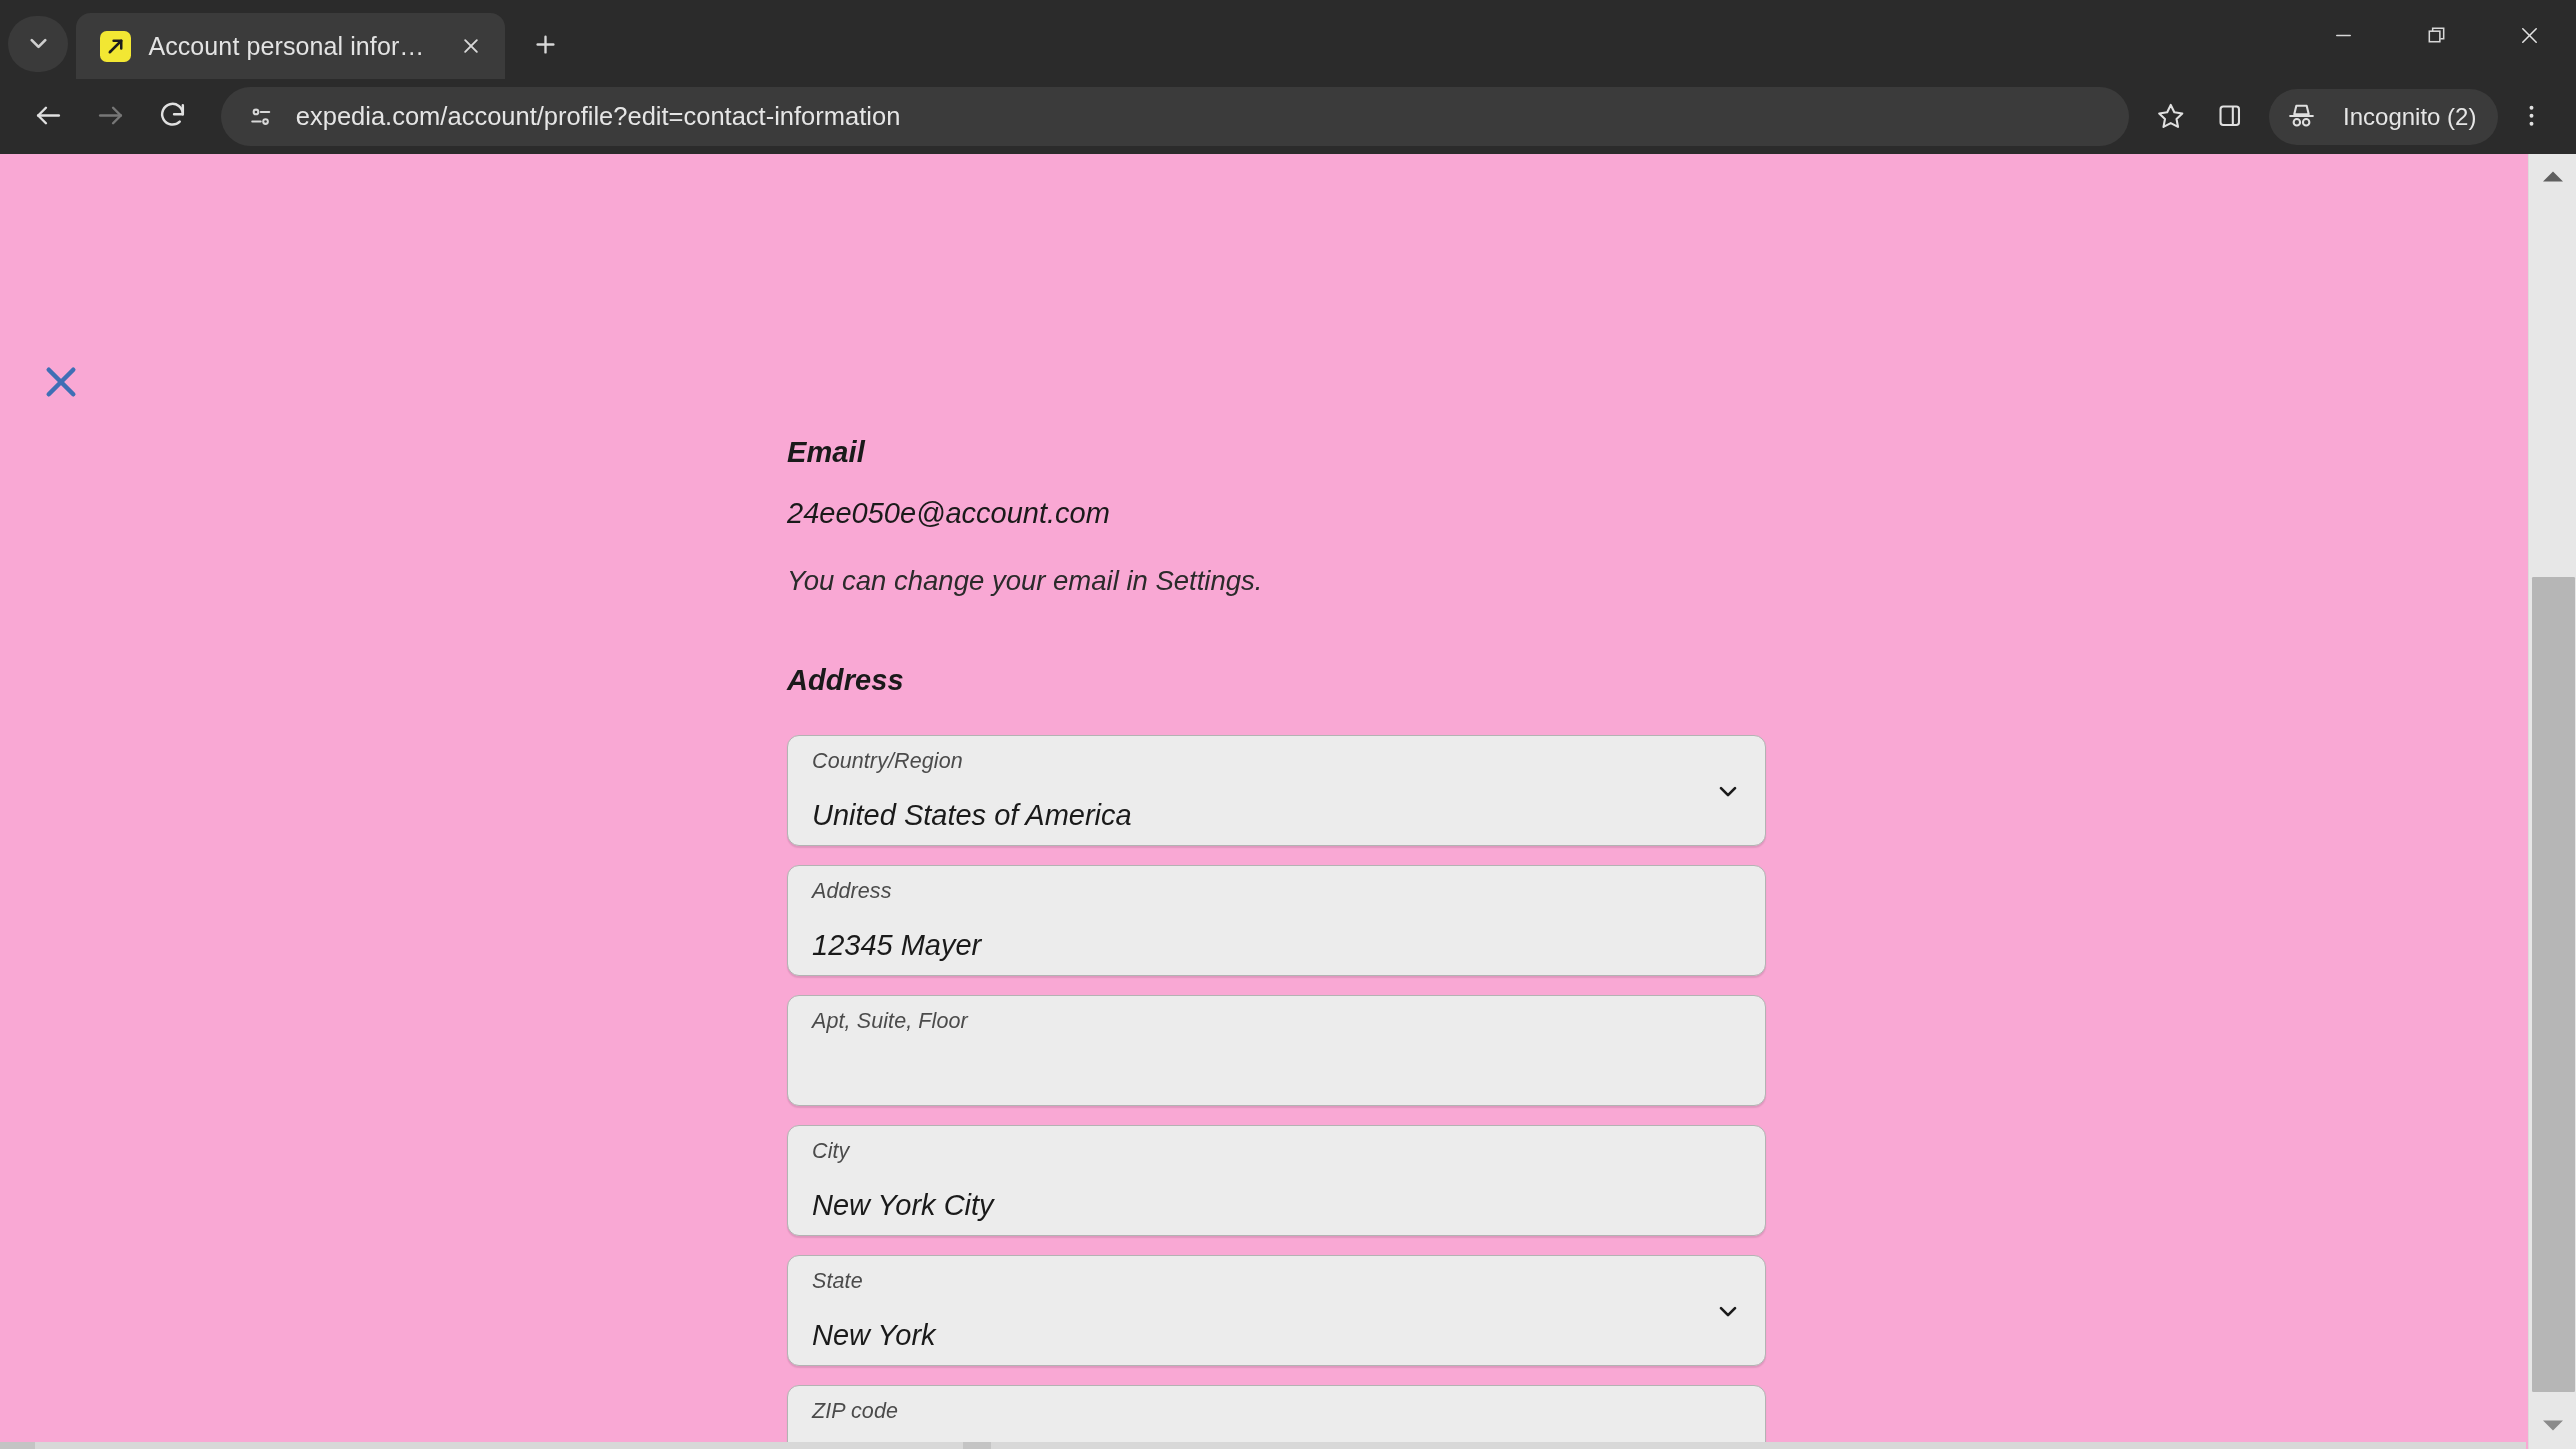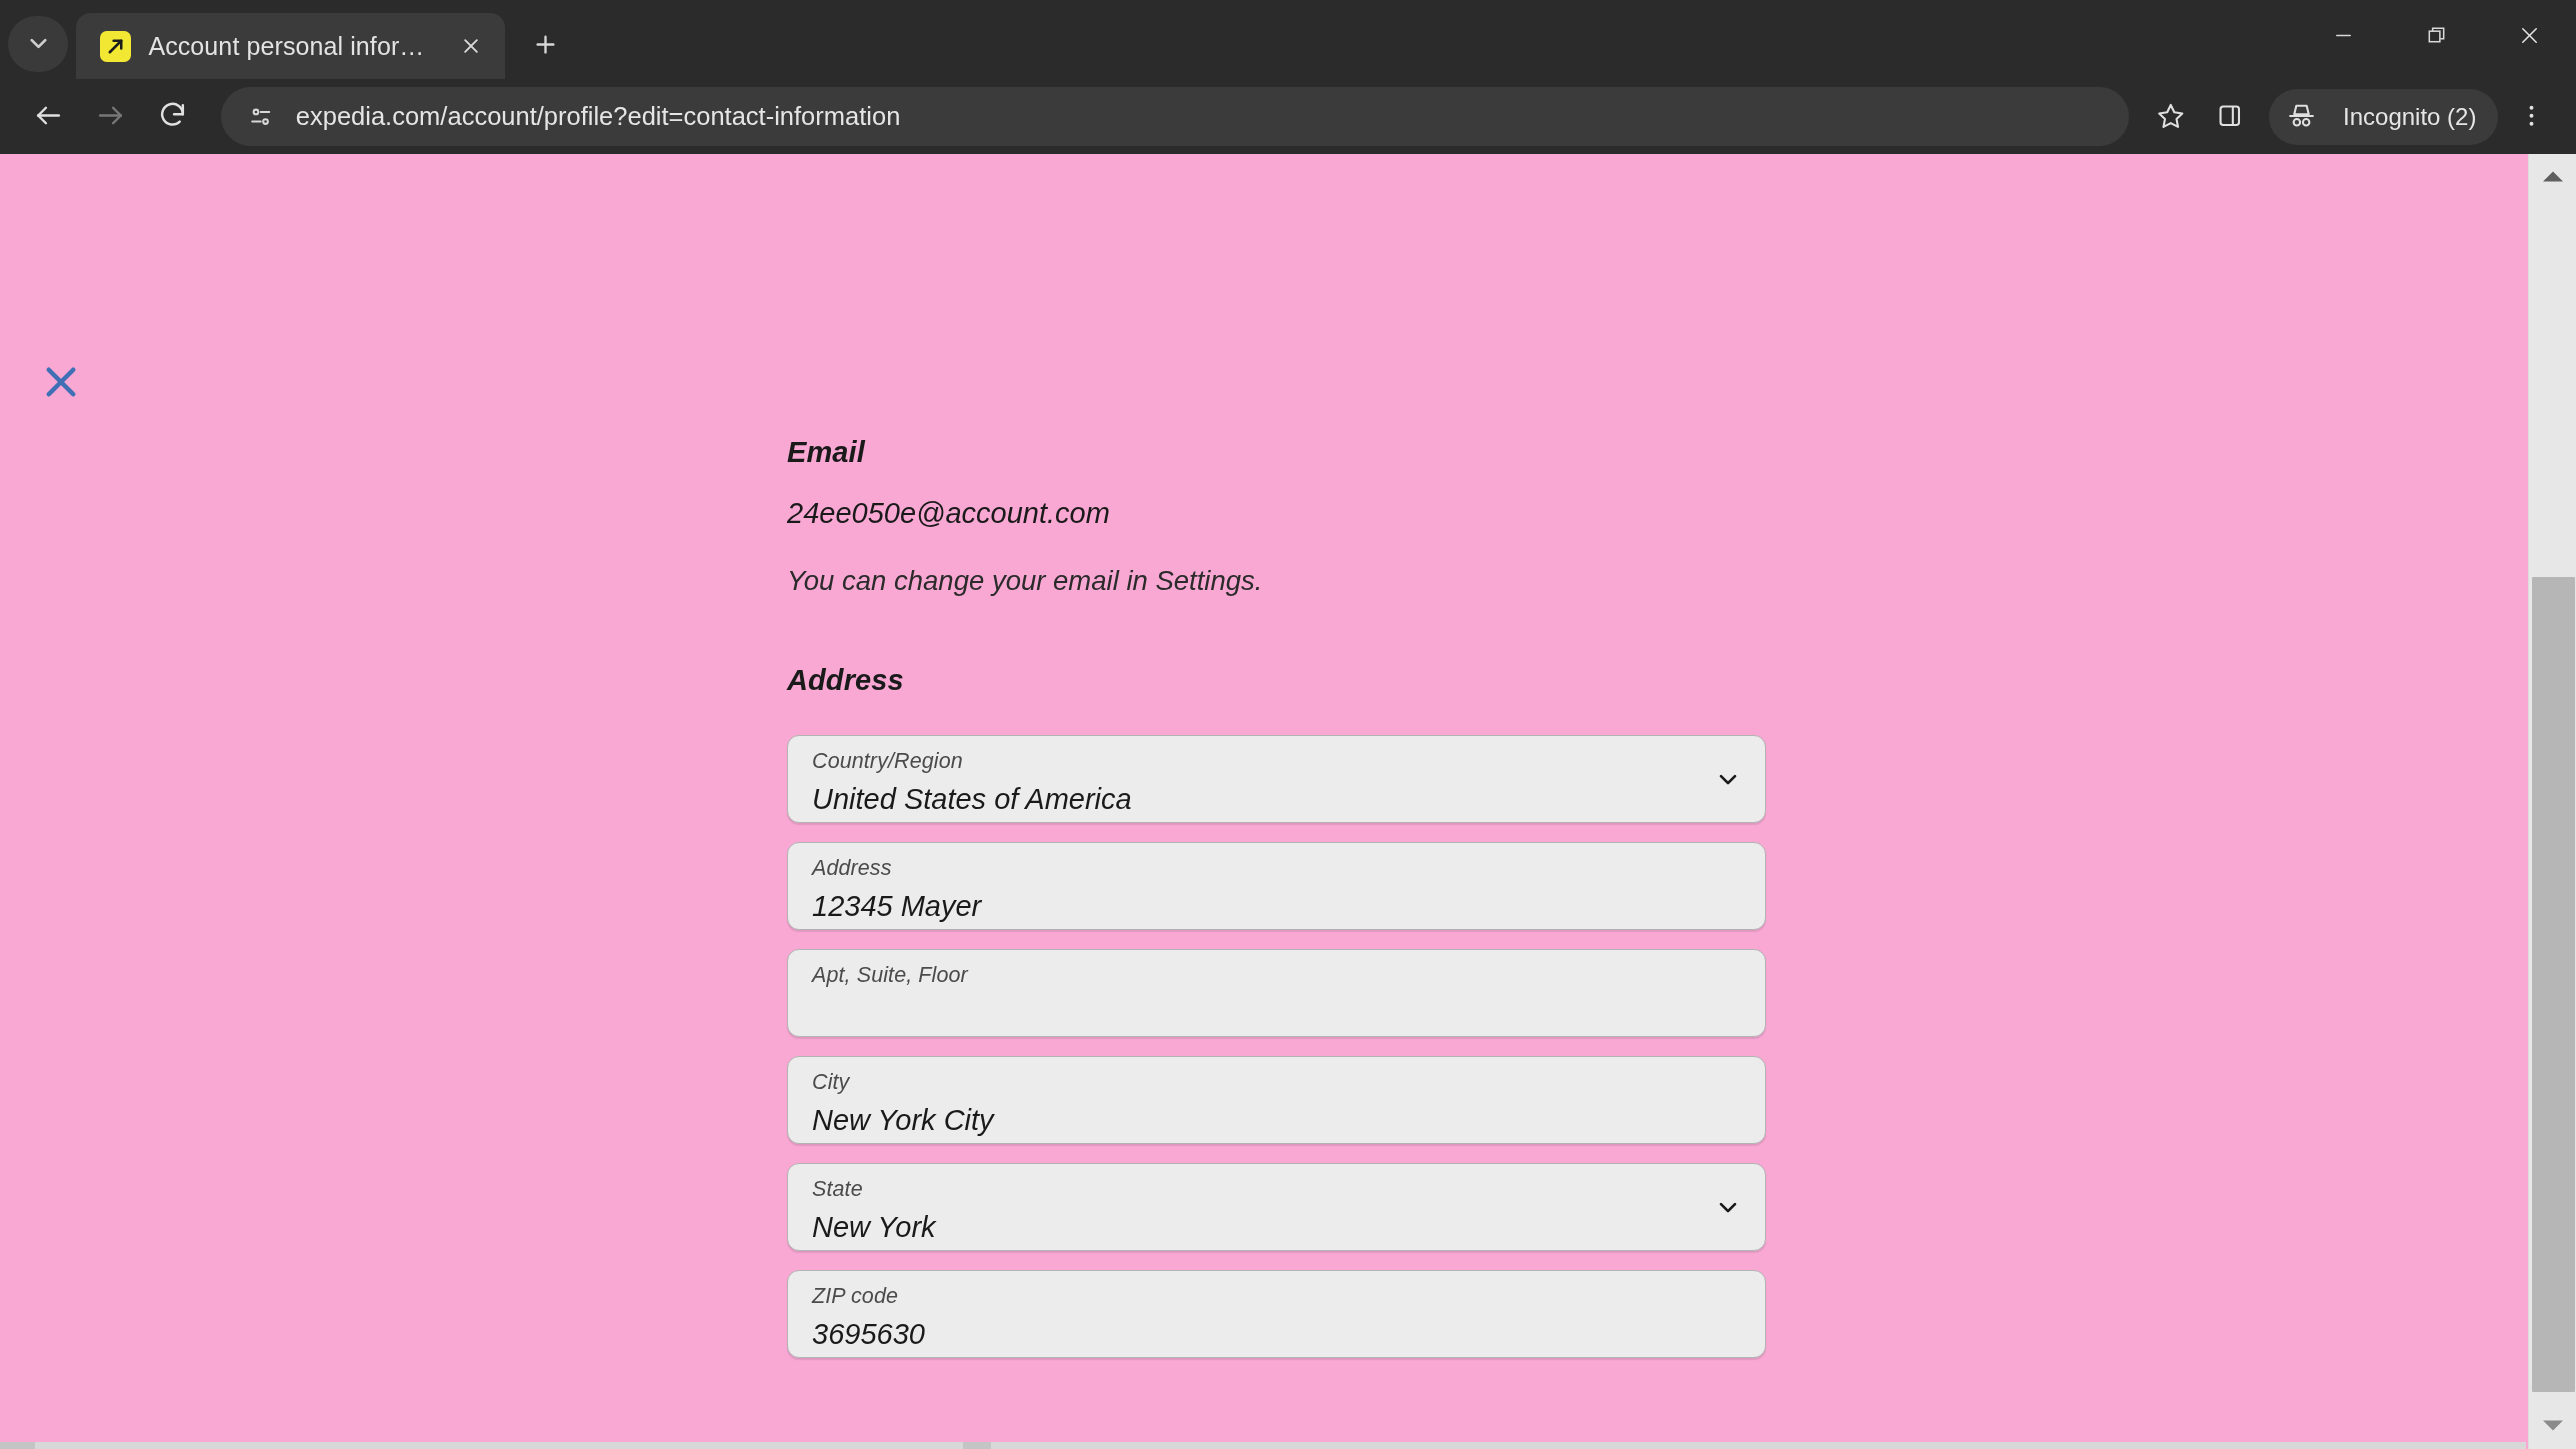--- a/index.html
+++ b/index.html
@@ -270,40 +270,40 @@
     font-size: 27.5px;
     color: #2b2b2b;
   }
 
   .address-heading { margin-top: 67px; }
 
   .fields { margin-top: 38px; }
 
   .field {
     position: relative;
-    height: 88px;
+    height: 111px;
     border: 1.3px solid #b3b3b3;
     border-radius: 12px;
     background: #ececec;
     margin-bottom: 19px;
     padding: 14.8px 20px 0 24px;
     cursor: text;
     box-shadow: 0 1.3px 1.3px rgba(0,0,0,0.10);
   }
   .field.select { cursor: pointer; }
 
   .field-label {
     font-size: 21.5px;
     color: #4b4b4b;
     line-height: 1;
     letter-spacing: 0.1px;
   }
 
   .field-value {
-    margin-top: 12px;
+    margin-top: 28px;
     font-size: 29px;
     color: #1a1a1a;
     line-height: 1.1;
     white-space: nowrap;
     overflow: hidden;
   }
 
   .field-chevron {
     position: absolute;
     right: 23px;

